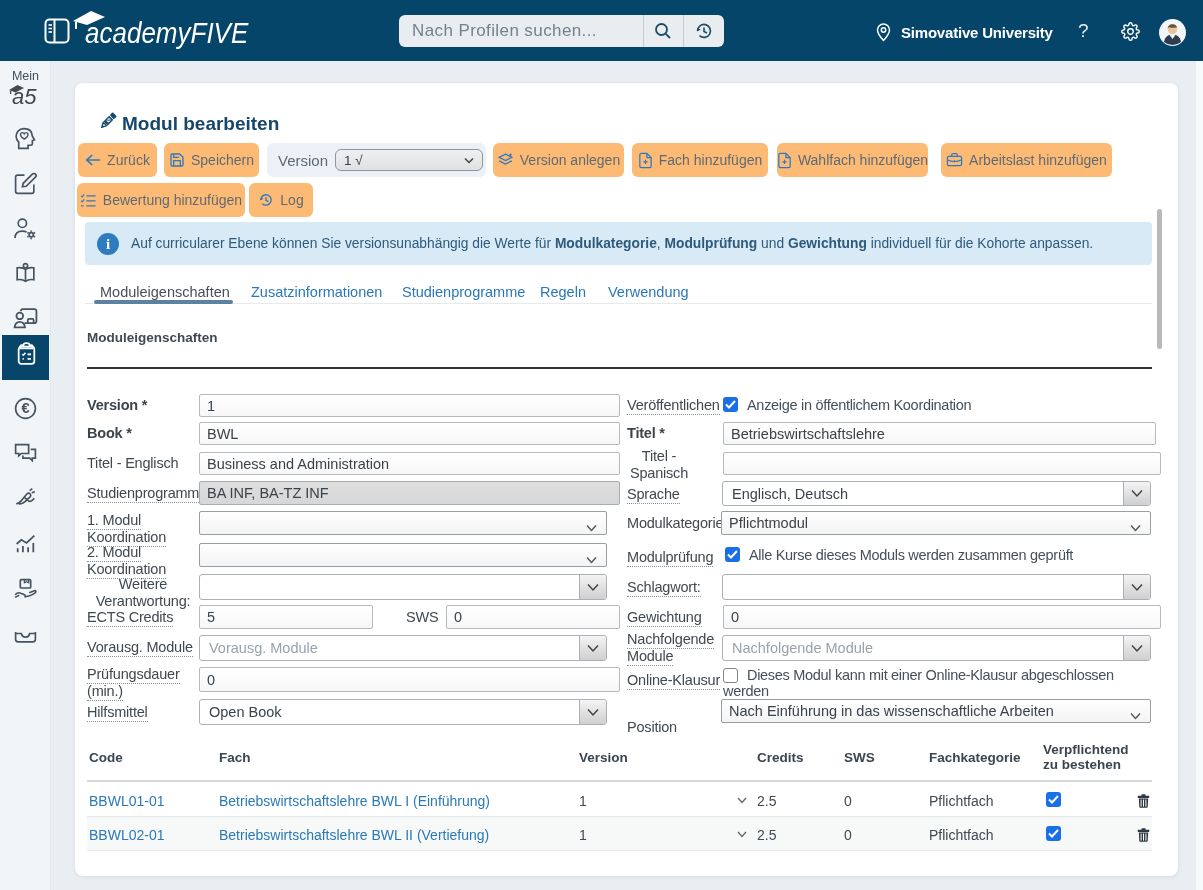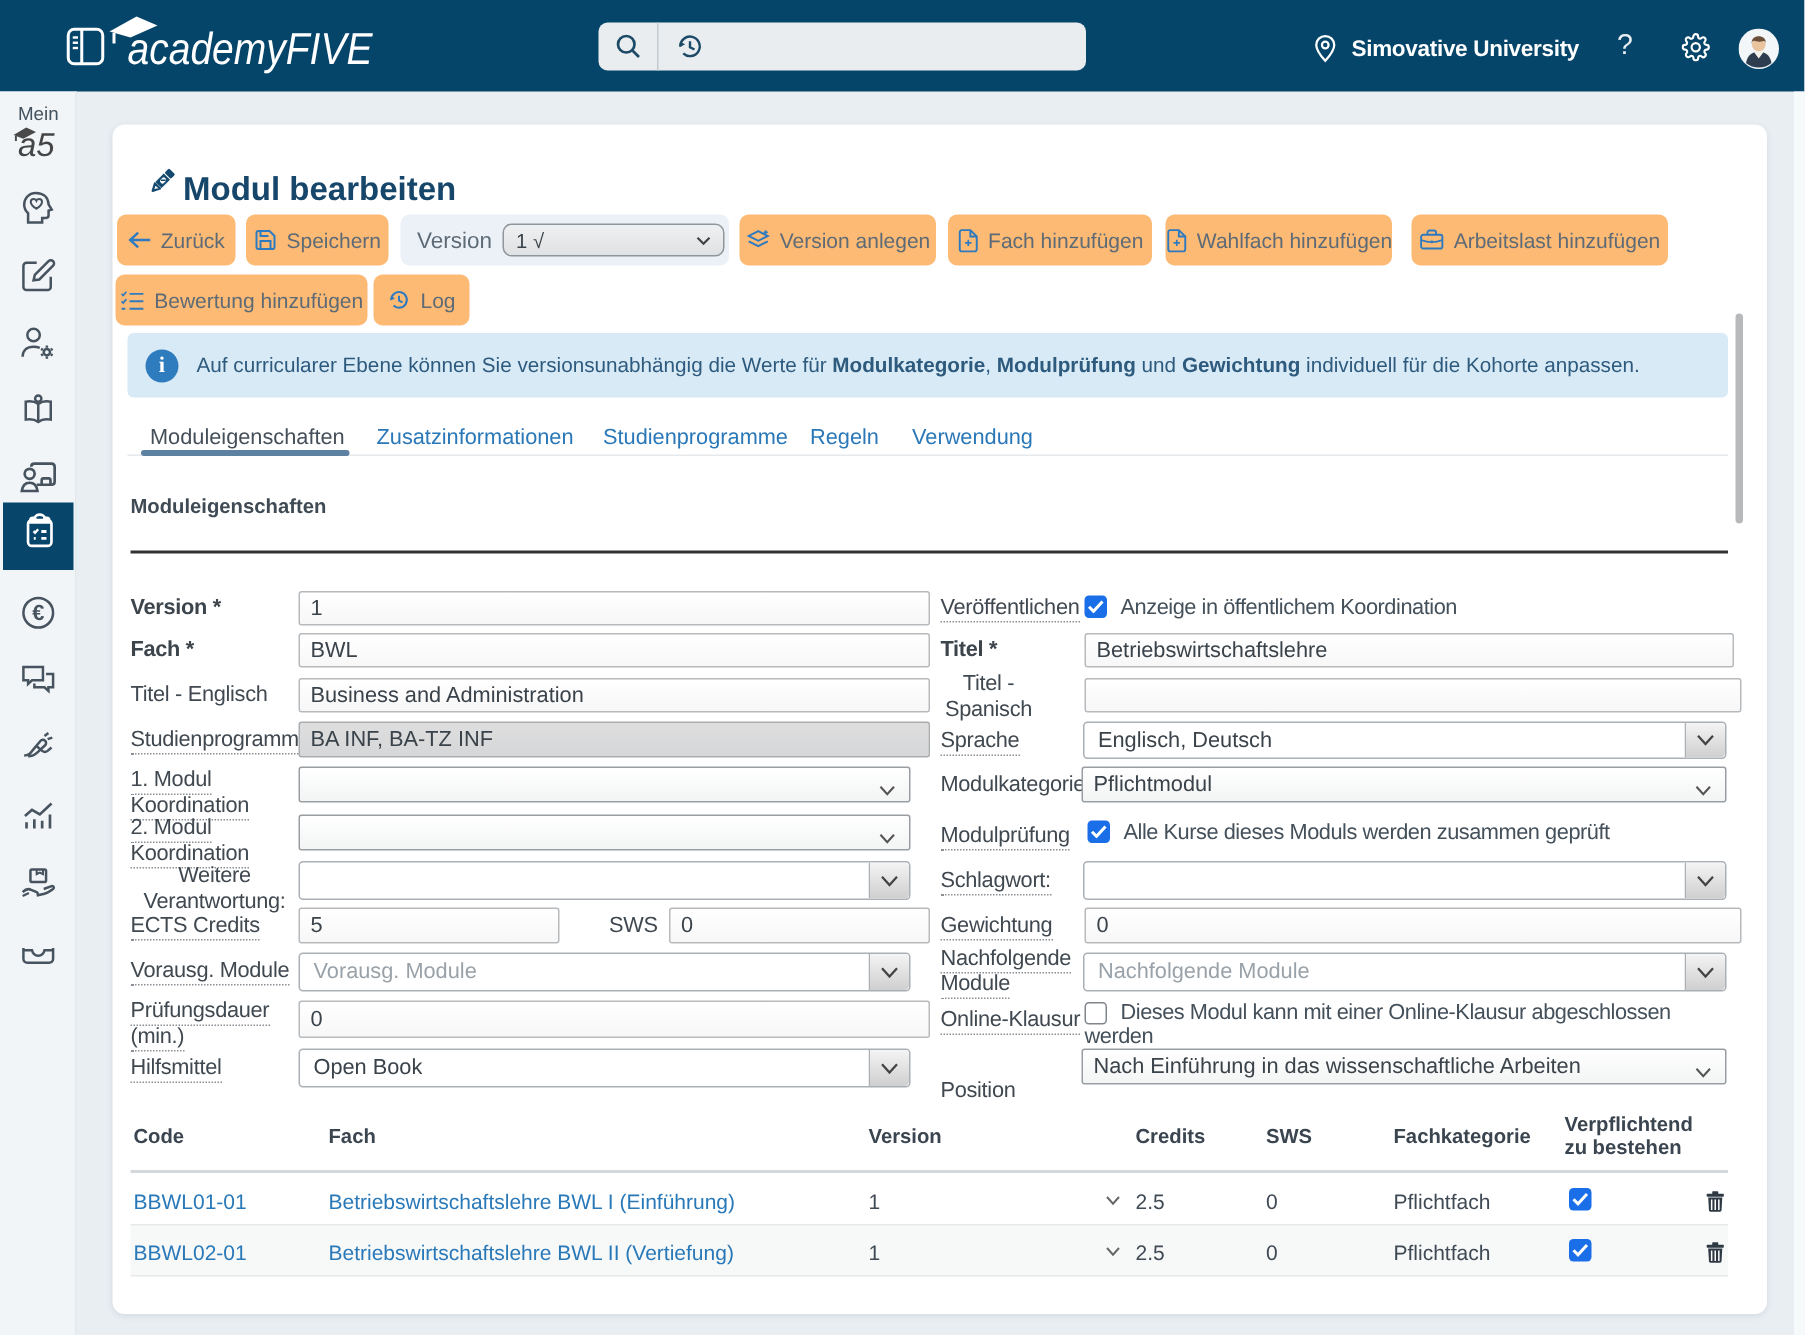--- a/index.html
+++ b/index.html
@@ -16,21 +16,21 @@
 .uniname { position:absolute; left:901px; top:24px; color:#fff; font-weight:bold; font-size:15px; letter-spacing:-0.2px; }
 .helpq { position:absolute; left:1078px; top:20px; color:#e8eef2; font-size:19px; }
 
 #sidebar { position:absolute; left:0; top:61px; width:51px; height:829px; background:#f1f5f8; border-right:1px solid #e3e8ec; }
 #mein { position:absolute; left:0; top:69px; width:51px; text-align:center; color:#43525e; font-size:12.5px; }
 .sideicon { position:absolute; left:13px; width:25px; height:25px; }
 #activebox { position:absolute; left:2px; top:335px; width:47px; height:45px; background:#07456b; }
 
 #card { position:absolute; left:75px; top:83px; width:1103px; height:793px; background:#fff; border-radius:8px; box-shadow:0 1px 4px rgba(30,60,90,.10); }
 #rightstrip { position:absolute; left:1196px; top:61px; width:7px; height:829px; background:#f7fafb; }
-#pagetitle { position:absolute; left:122px; top:113px; font-size:22px; font-weight:bold; color:#17466b; }
+#pagetitle { position:absolute; left:122px; top:113px; font-size:19px; font-weight:bold; color:#17466b; }
 
 .btn { position:absolute; top:143px; height:34px; background:#fdba74; border-radius:6px; display:flex; align-items:center; justify-content:center; gap:6px; font-size:14px; color:#5e6b76; white-space:nowrap; overflow:hidden; }
 .btn.r2 { top:183px; }
 .btn svg { flex:none; }
 
 #vgrp { position:absolute; left:267px; top:143px; width:219px; height:34px; background:#ecf1f7; border-radius:6px; display:flex; align-items:center; padding-left:11px; font-size:15px; color:#5e6b76;}
 #vsel { margin-left:7px; width:148px; height:22px; background:linear-gradient(#eef0f1,#dfe1e3); border:1px solid #8f969c; border-radius:6px; font-size:13.5px; color:#394249; display:flex; align-items:center; padding-left:8px; position:relative;}
 
 #banner { position:absolute; left:85px; top:222px; width:1067px; height:43px; background:#d8eaf6; border-radius:4px; display:flex; align-items:center; }
 #banner .ic { width:22px; height:22px; border-radius:50%; background:#2e7cbe; color:#fff; font-size:15px; font-weight:bold; text-align:center; line-height:22px; margin-left:12px; font-family:"Liberation Serif",serif;}
@@ -81,20 +81,21 @@
     <line x1="4.5" y1="7" x2="8" y2="7" stroke="#fff" stroke-width="1.6"></line>
     <line x1="4.5" y1="10.5" x2="8" y2="10.5" stroke="#fff" stroke-width="1.6"></line>
     <line x1="4.5" y1="14" x2="8" y2="14" stroke="#fff" stroke-width="1.6"></line>
   </svg>
 <div id="logo">academyFIVE</div>
 <svg class="abs" style="left:71px;top:9px" width="36" height="22" viewBox="0 0 36 22">
     <polygon points="2,12 20,2 34,8 16,16" fill="#fff"></polygon>
     <path d="M5 13 L5 20" stroke="#fff" stroke-width="2"></path>
   </svg>
 <div id="searchgrp">
+ <div class="inputpart">Nach Profilen suchen...</div>
  <div class="btnpart b1">
       <svg width="20" height="20" viewBox="0 0 20 20" fill="none" stroke="#1c4a66" stroke-width="1.8">
         <circle cx="8.5" cy="8.5" r="5.5"></circle>
         <line x1="12.8" y1="12.8" x2="17" y2="17"></line>
       </svg>
     </div>
  <div class="btnpart">
       <svg width="20" height="20" viewBox="0 0 20 20" fill="none" stroke="#1c4a66" stroke-width="1.6">
         <path d="M3.5 10 a6.5 6.5 0 1 1 2 4.6"></path>
         <polyline points="3,10.5 3.5,7 6.8,8.5" fill="#1c4a66" stroke="none"></polyline>
@@ -253,21 +254,21 @@
 <div class="tab" style="left:402px">Studienprogramme</div>
 <div class="tab" style="left:540px">Regeln</div>
 <div class="tab" style="left:608px">Verwendung</div>
 <div id="tabline"></div>
 <div id="tabbar"></div>
 <div id="sect">Moduleigenschaften</div>
 <div id="sectline"></div>
 
 <div class="lab" style="left:87px;top:397px"><b>Version *</b></div>
 <div class="inp" style="left:199px;top:394px;width:421px;height:23px">1</div>
-<div class="lab" style="left:87px;top:425px"><b>Fach *</b></div>
+<div class="lab" style="left:87px;top:425px"><b>Book *</b></div>
 <div class="inp" style="left:199px;top:422px;width:421px;height:23px">BWL</div>
 <div class="lab" style="left:87px;top:455px">Titel - Englisch</div>
 <div class="inp" style="left:199px;top:452px;width:421px;height:23px">Business and Administration</div>
 <div class="lab" style="left:87px;top:485px"><span class="dot">Studienprogramm</span></div>
 <div class="inp ro" style="left:199px;top:481px;width:421px;height:24px">BA INF, BA-TZ INF</div>
 <div class="lab" style="left:87px;top:512px"><span class="dot">1. Modul</span><br><span class="dot">Koordination</span></div>
 <div class="nsel" style="left:199px;top:511px;width:408px;height:24px">
     <span class="chev"><svg width="11" height="8" viewBox="0 0 11 8" fill="none" stroke="#555" stroke-width="1.4">
         <polyline points="1,1.5 5.5,6.5 10,1.5"></polyline>
       </svg></span>

